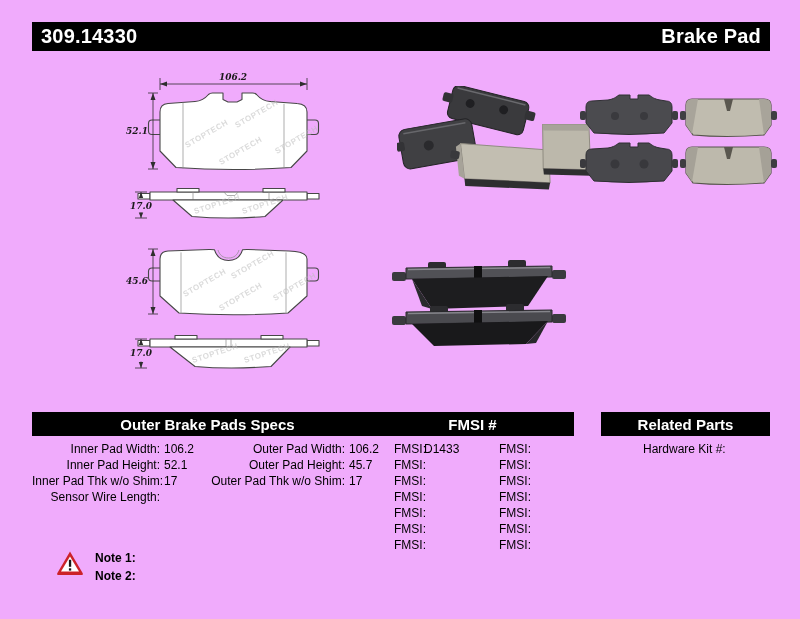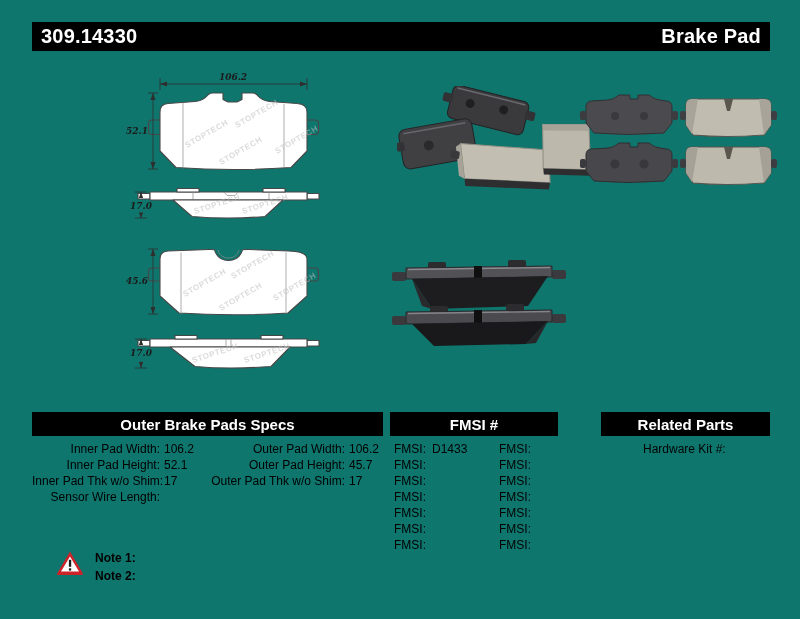--- a/index.html
+++ b/index.html
@@ -1,17 +1,17 @@
 <!DOCTYPE html>
 <html><head>
 <meta charset="utf-8">
 <style>
   html,body { margin:0; padding:0; background:#ffffff; }
   .page {
-    position:relative; width:800px; height:619px; background:#0f766e;
+    position:relative; width:800px; height:619px; background:#f0abfc;
     font-family:"Liberation Sans", sans-serif; overflow:hidden; color:#000;
   }
   .abs { position:absolute; }
 
   
   .header-bar {
     left:32px; top:22px; width:738px; height:29px; background:#000;
     color:#fff; display:flex; justify-content:space-between; align-items:center;
     padding:0 9px; box-sizing:border-box; font-size:20px; font-weight:bold;
     letter-spacing:.2px;
@@ -26,21 +26,21 @@
   .title-bar.split span { flex:1; text-align:center; }
 
   
   .spec-rows { font-size:12px; font-weight:normal; line-height:16px; }
   .spec-row { display:flex; height:16px; white-space:nowrap; }
   .spec-row .lbl { text-align:right; }
   .spec-row .val { margin-left:4px; }
   .inner-specs .lbl { width:128px; }
   .outer-specs .lbl { width:137px; }
   .fmsi-col .lbl { width:30px; text-align:right; }
-  .fmsi-col .val { margin-left:8px; }
+  .fmsi-col .val { margin-left:0; }
   .related-rows .lbl { text-align:right;margin-left:36px; }
 
   
   .note-label { font-size:12px; font-weight:bold; line-height:16px; white-space:nowrap; }
 
   
   .ol   { fill:#ffffff; stroke:#474747; stroke-width:1.1; stroke-linejoin:round; }
   .oln  { fill:none; stroke:#474747; stroke-width:1.1; stroke-linejoin:round; }
   .thin { fill:none; stroke:#8a8a8a; stroke-width:.7; }
   .diml { stroke:#2e2e2e; stroke-width:.8; }
@@ -237,21 +237,21 @@
       <line x1="18" y1="69.5" x2="160" y2="67.5" stroke="#85858b" stroke-width="1.4"></line>
       <rect x="84" y="66" width="8" height="13" fill="#0f0f10"></rect>
       <polygon points="22,80 158,77 136,100 44,102" fill="#19191b"></polygon>
       <polygon points="158,77 136,100 146,99" fill="#27272a"></polygon>
     </g>
   </svg>
 
   <div class="abs title-bar split" style="left:32px; width:351px;">
     <span>Outer Brake Pads Specs</span>
   </div>
-  <div class="abs title-bar" style="left:390px; width:168px;">
+  <div class="abs title-bar" style="left:371px; width:203px;">
     <span>FMSI #</span>
   </div>
   <div class="abs title-bar" style="left:601px; width:169px;">
     <span>Related Parts</span>
   </div>
 
   <div class="abs spec-rows inner-specs" style="left:32px; top:441px; width:180px;">
     <div class="spec-row">
       <span class="lbl">Inner Pad Width:</span>
       <span class="val">106.2</span>

